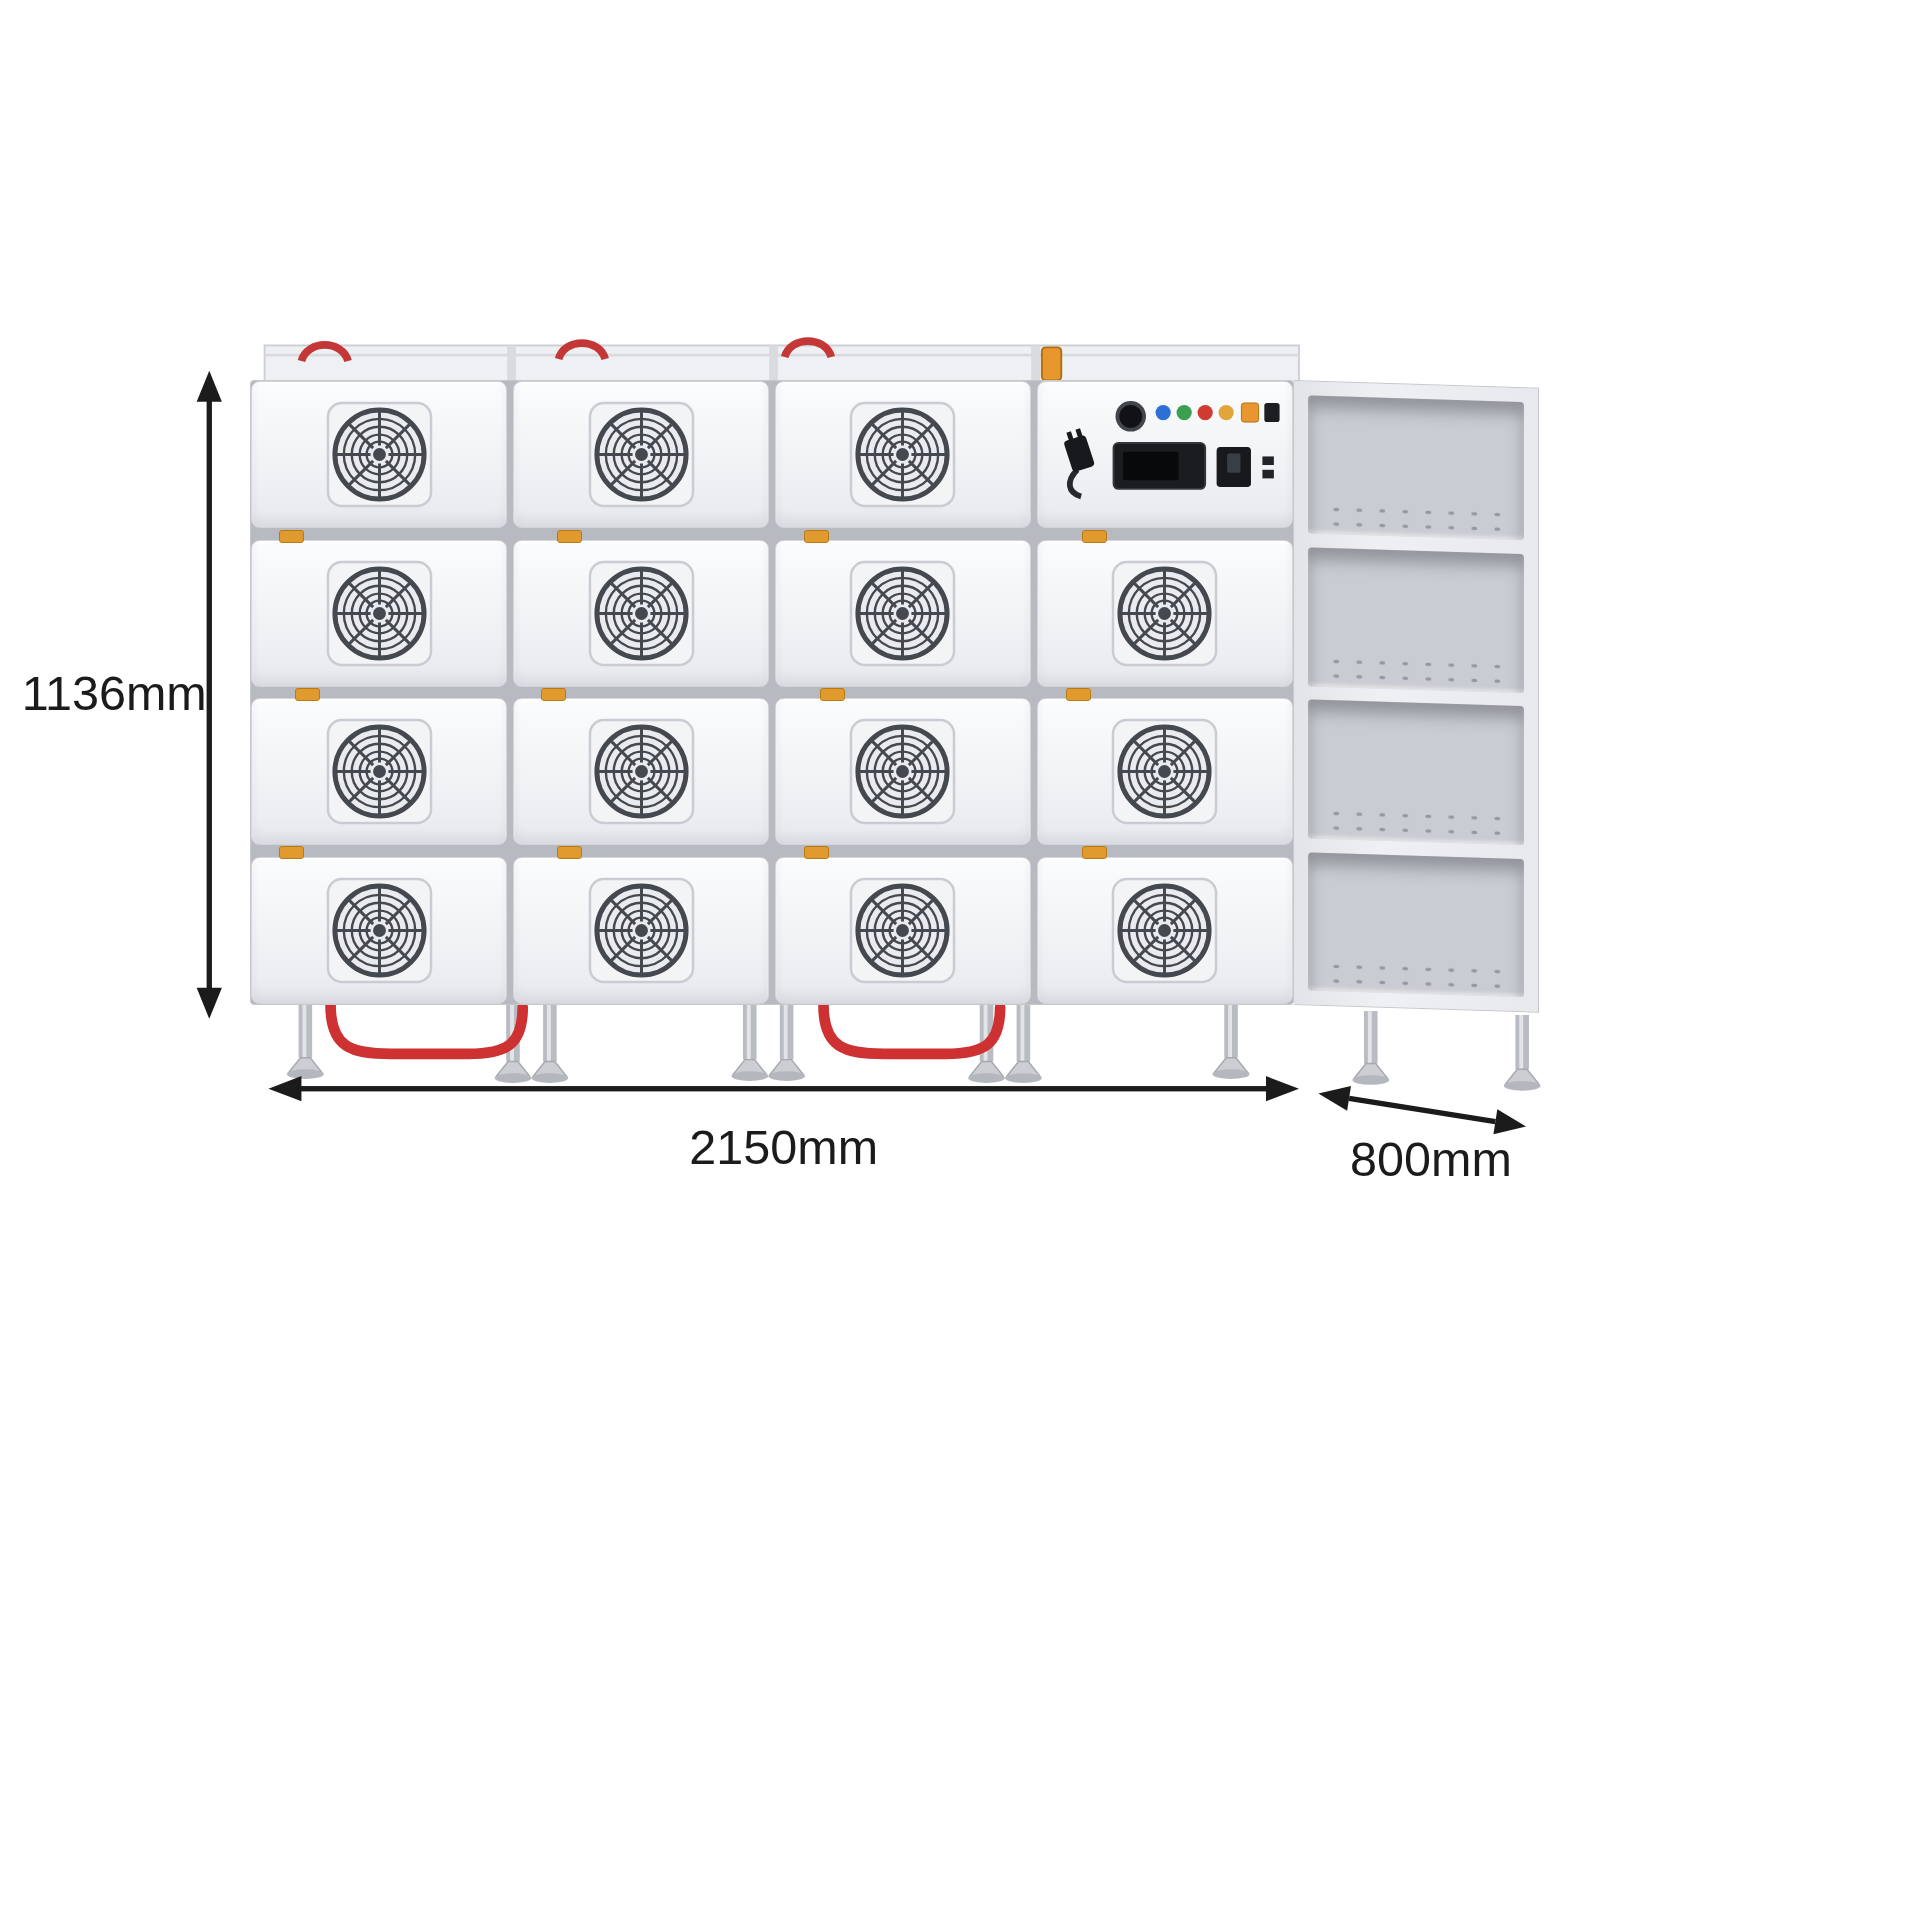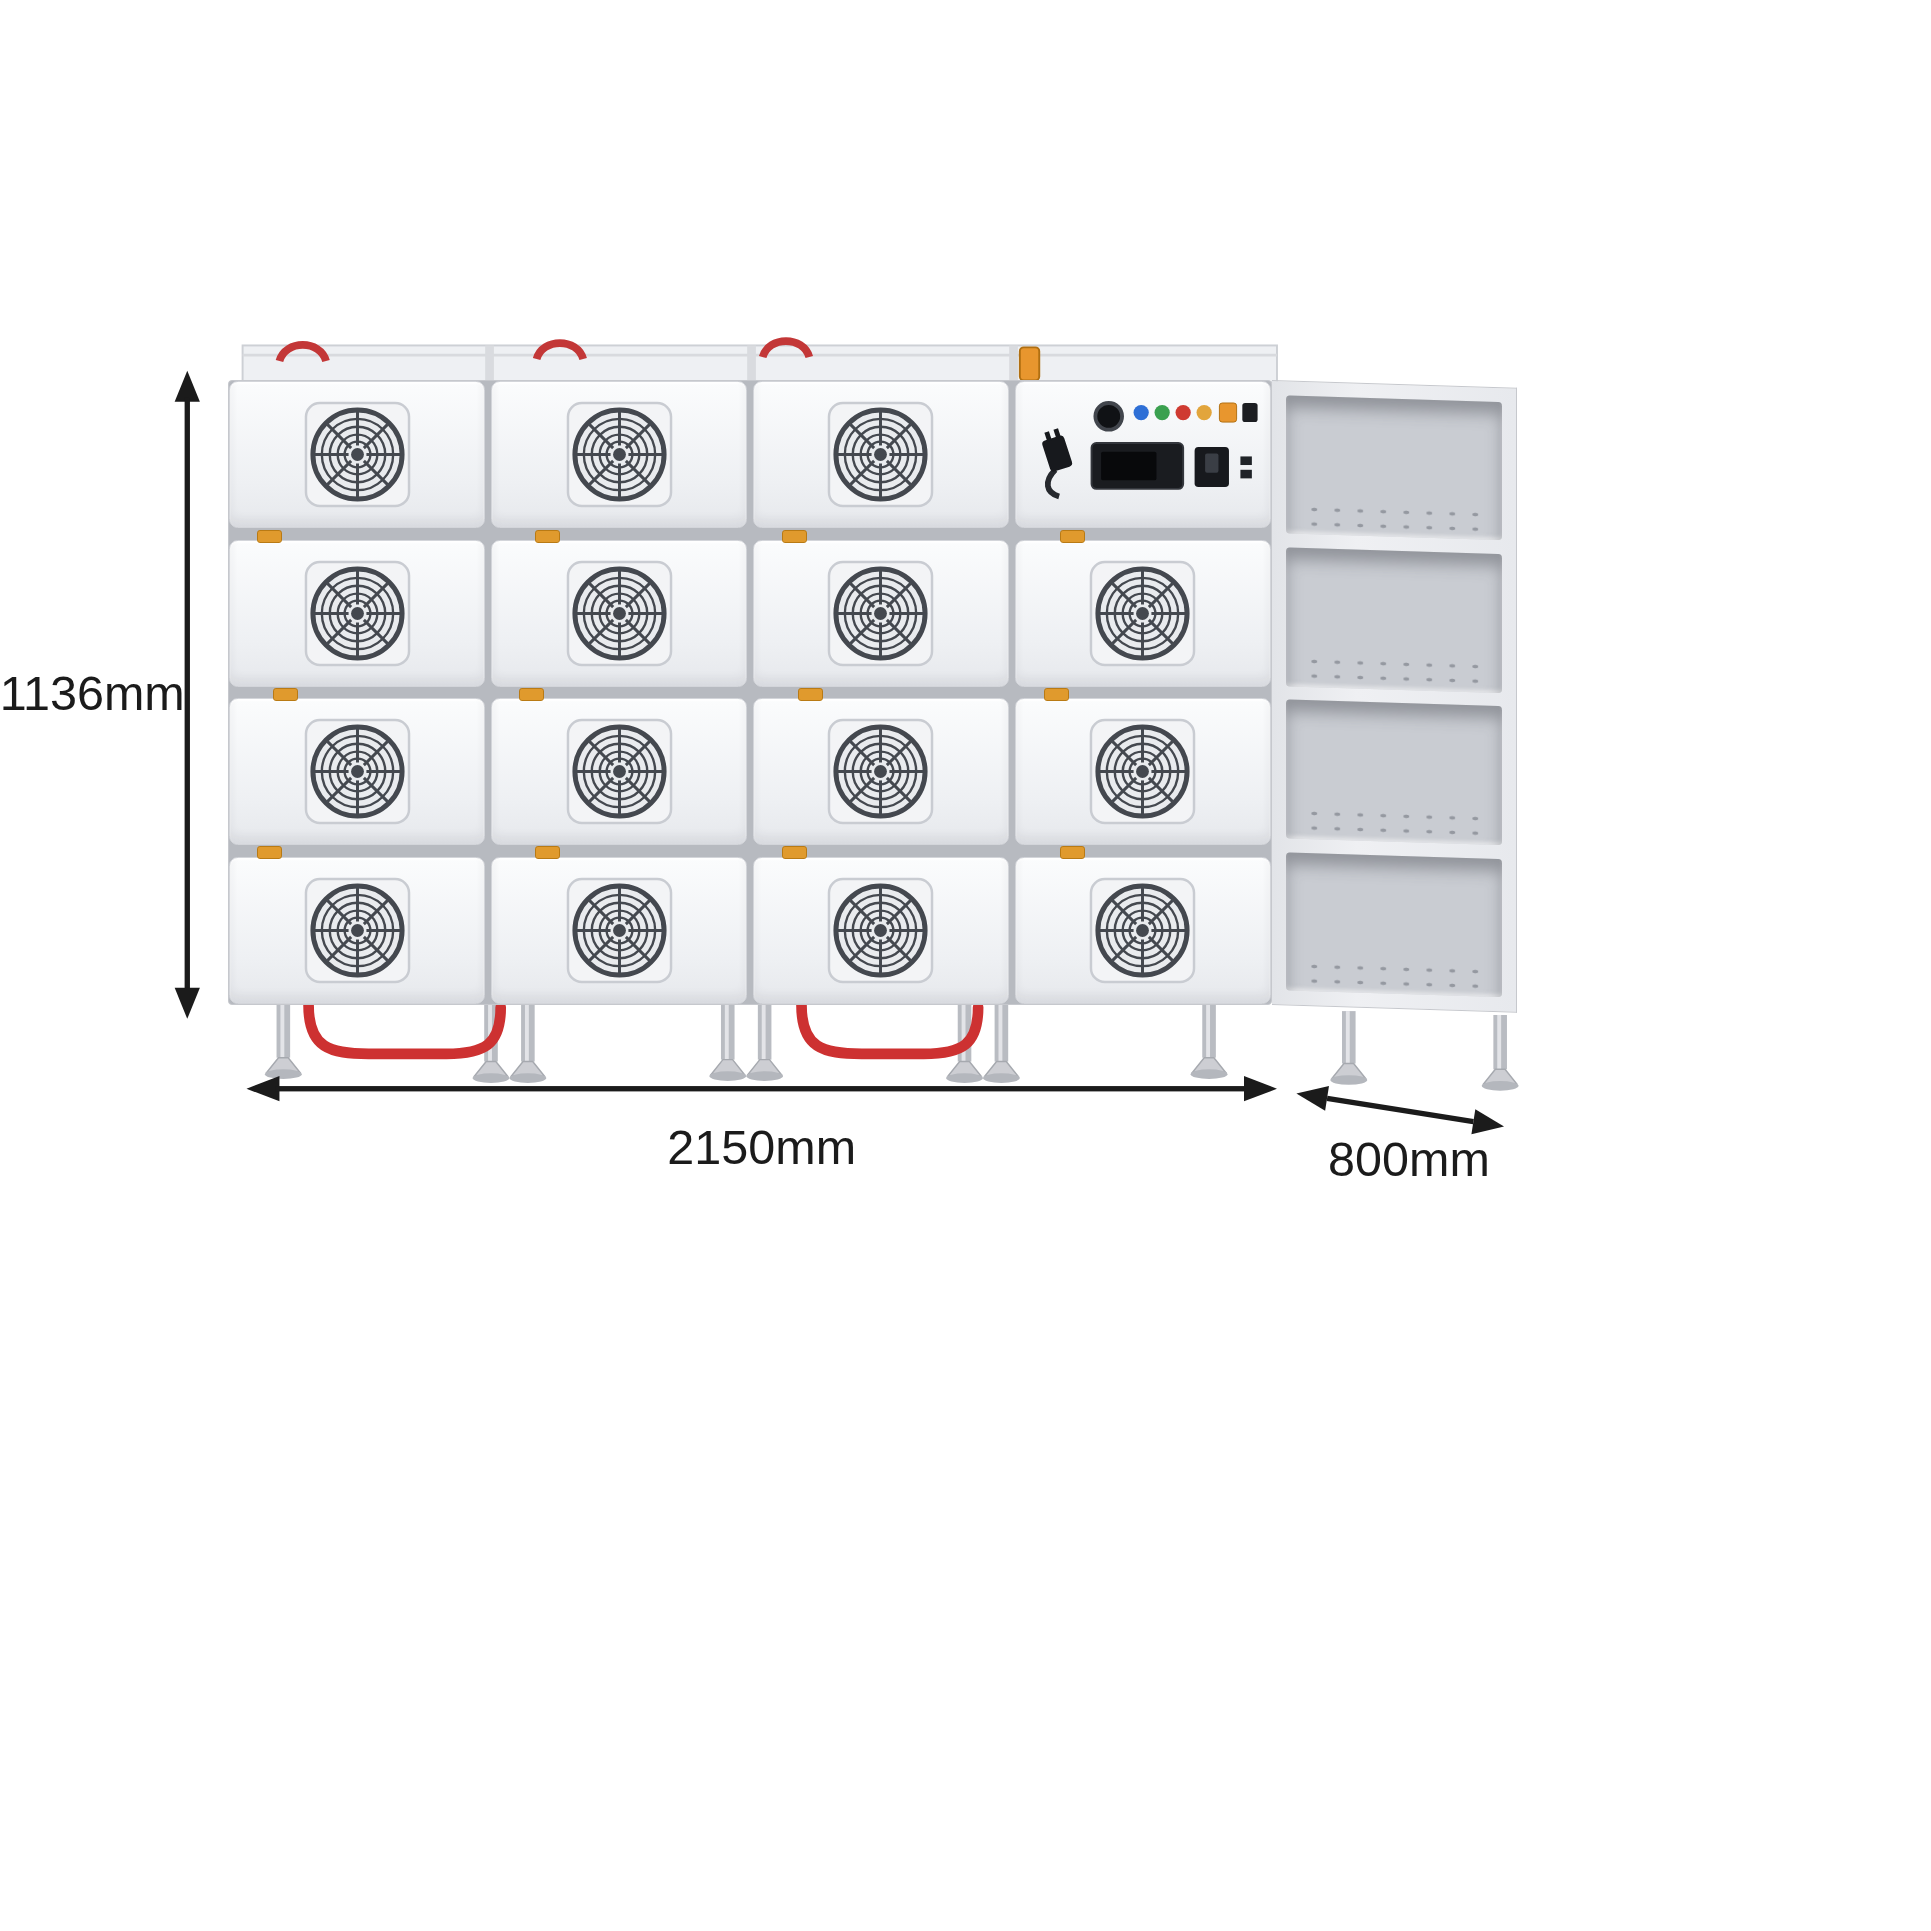--- a/index.html
+++ b/index.html
@@ -1,21 +1,21 @@
 <!DOCTYPE html>
 <html><head>
 <meta charset="utf-8">
 <style>
   html,body{margin:0;padding:0;}
   body{
     width:1931px;height:1931px;position:relative;overflow:hidden;
     background:#ffffff;
     font-family:"Liberation Sans", sans-serif;
   }
-  #scene{position:absolute;inset:0;}
+  #scene{position:absolute;inset:0;margin-left:22px;}
   .layer{position:absolute;left:0;top:0;width:1931px;height:1931px;z-index:0;}
 
   
   #module-grid{
     position:absolute;left:228px;top:380px;width:1044px;height:625px;
     display:grid;grid-template-columns:repeat(4,1fr);grid-template-rows:repeat(4,1fr);
     column-gap:5.8px;row-gap:11.6px;
     background:#b7bac0;border:1.9px solid #c6c8cd;border-radius:3.9px;
     box-sizing:border-box;z-index:2;
   }

